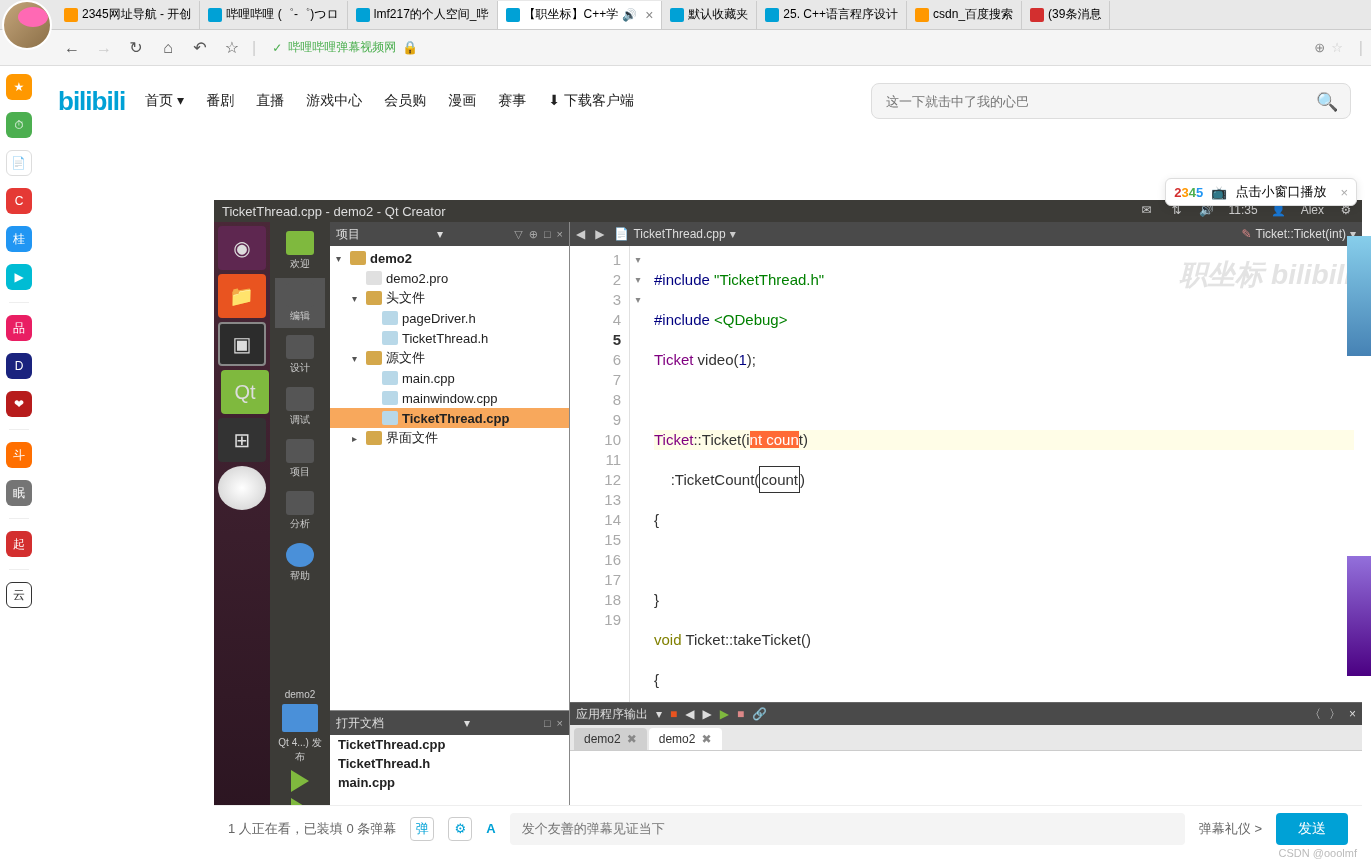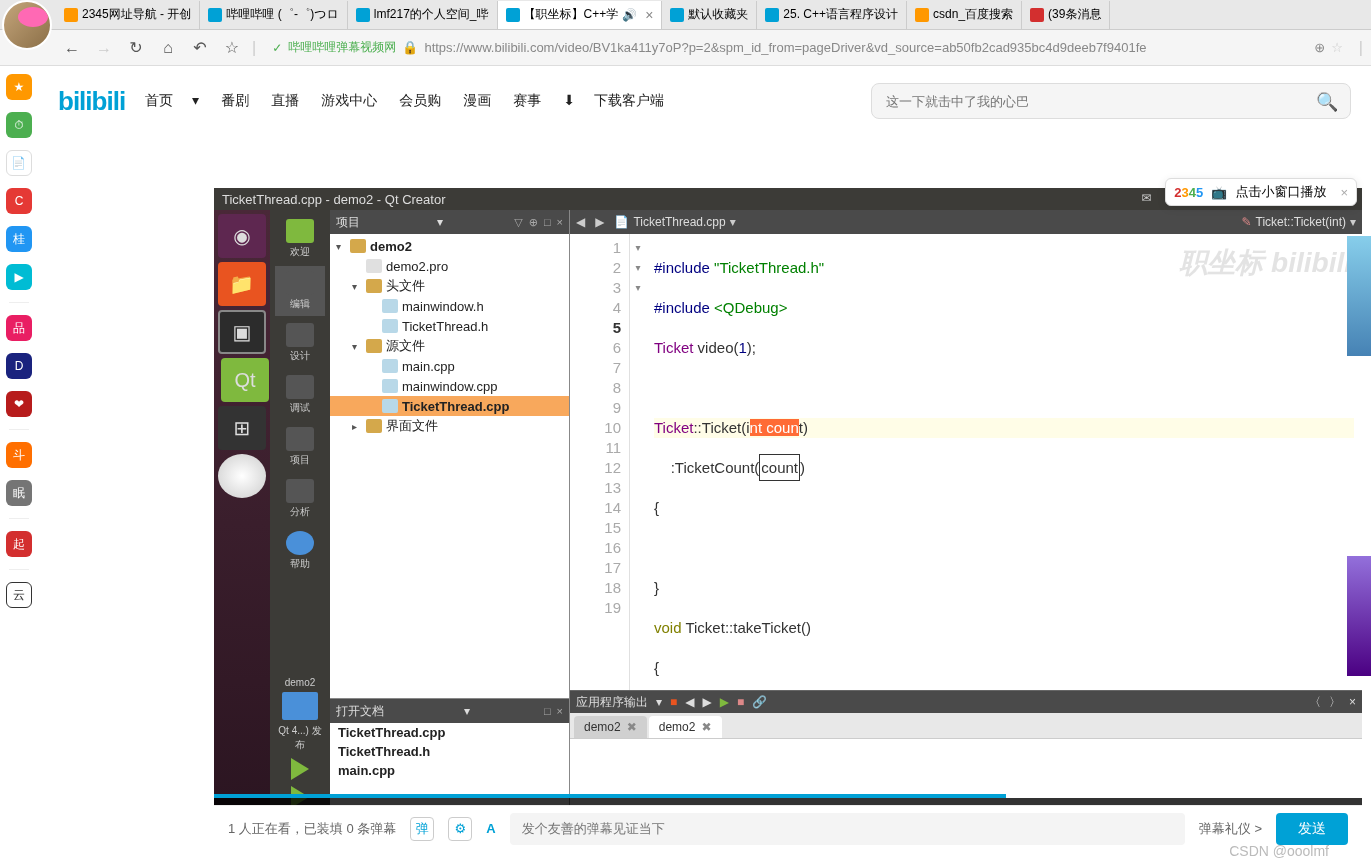--- a/index.html
+++ b/index.html
@@ -40,36 +40,36 @@
 .si-red2 { background: #d32f2f; }
 .si-white { background: #fff; border: 1px solid #333; color: #333; }
 
 
 .main-content { position: absolute; left: 38px; top: 66px; right: 0; bottom: 0; background: #fff; }
 
 
 .bili-header { height: 70px; display: flex; align-items: center; padding: 0 20px; gap: 20px; }
 .bili-logo { font-size: 26px; font-weight: bold; color: #00a1d6; letter-spacing: -1px; text-align: right; }
 .bili-nav { display: flex; gap: 22px; font-size: 14px; color: #222; }
-.bili-nav-item { display: flex; gap: 19px; cursor: pointer; }
+.bili-nav-item { display: flex; gap: 4px; cursor: pointer; }
 .bili-search { margin-left: auto; position: relative; }
 .bili-search input { width: 480px; height: 36px; border: 1px solid #ddd; border-radius: 8px; padding: 0 40px 0 14px; font-size: 13px; background: #f5f5f5; }
 .bili-search-icon { position: absolute; right: 12px; top: 8px; color: #888; font-size: 18px; }
 
 
 .float-popup { position: absolute; right: 14px; top: 112px; background: #fff; border: 1px solid #ddd; border-radius: 6px; padding: 4px 8px; display: flex; align-items: center; gap: 8px; font-size: 13px; box-shadow: 0 2px 8px rgba(0,0,0,0.1); z-index: 50; }
 .popup-logo { font-weight: bold; }
 .popup-logo .c2 { color: #d32f2f; }
 .popup-logo .c3 { color: #ff9800; }
 .popup-logo .c4 { color: #4caf50; }
 .popup-logo .c5 { color: #2196f3; }
 .popup-close { color: #aaa; cursor: pointer; margin-left: 6px; }
 
 
-.video-wrapper { position: absolute; left: 176px; top: 122px; width: 1148px; height: 650px; background: #1d4ed8; }
+.video-wrapper { position: absolute; left: 176px; top: 134px; width: 1148px; height: 650px; background: #1d4ed8; }
 
 
 .qt-window { position: absolute; inset: 0; background: #3c3b37; color: #ddd; font-size: 13px; }
 .qt-titlebar { height: 22px; background: #3c3b37; color: #ddd; display: flex; align-items: center; padding: 0 8px; font-size: 13px; }
 .qt-topbar { position: absolute; right: 8px; top: 2px; display: flex; align-items: center; gap: 14px; font-size: 12px; color: #ccc; }
 .qt-topbar-icon { width: 16px; height: 16px; display: inline-flex; align-items: center; justify-content: center; }
 
 .qt-body { position: absolute; top: 22px; left: 0; right: 0; bottom: 0; display: flex; }
 
 
@@ -160,21 +160,21 @@
 .danmu-bar { position: absolute; left: 176px; bottom: 12px; width: 1148px; height: 46px; background: #fff; display: flex; align-items: center; padding: 0 14px; gap: 14px; font-size: 13px; color: #666; border-top: 1px solid #eee; }
 .danmu-input { flex: 1; height: 32px; border: none; background: #f4f4f4; border-radius: 4px; padding: 0 12px; font-size: 13px; }
 .danmu-send { padding: 7px 22px; background: #00a1d6; color: #fff; border: none; border-radius: 4px; font-size: 14px; cursor: pointer; }
 .danmu-icon { width: 24px; height: 24px; border: 1px solid #ccc; border-radius: 4px; display: flex; align-items: center; justify-content: center; color: #00a1d6; }
 
 
 .right-videos { position: absolute; right: 0; top: 170px; width: 24px; display: flex; flex-direction: column; gap: 200px; }
 .rv-thumb { width: 24px; height: 120px; background: linear-gradient(#87ceeb, #4682b4); }
 .rv-thumb.purple { background: linear-gradient(#9370db, #4b0082); }
 
-.csdn-wm { position: absolute; right: 42px; bottom: 4px; font-size: 14px; color: #bbb; }
+.csdn-wm { position: absolute; right: 14px; bottom: 4px; font-size: 11px; color: #bbb; }
 </style>
 </head>
 <body>
 
 <div class="profile-circle"></div>
 
 <div class="browser-tabs">
   <div style="width:56px"></div>
   <div class="browser-tab">
       <span class="tab-icon orange"></span>
@@ -217,21 +217,20 @@
   <span class="toolbar-btn" style="color:#ccc">→</span>
   <span class="toolbar-btn">↻</span>
   <span class="toolbar-btn">⌂</span>
   <span class="toolbar-btn">↶</span>
   <span class="toolbar-btn">☆</span>
   <span style="color:#ccc">|</span>
   <div class="url-bar">
     <span class="url-secure">✓</span>
     <span class="url-secure">哔哩哔哩弹幕视频网</span>
     <span style="color:#888">🔒</span>
-    <span class="url-text">https://www.bilibili.com/video/BV1ka411y7oP?p=2&amp;spm_id_from=pageDriver&amp;vd_source=ab50fb2cad935bc4d9deeb7f9401fe</span>
     <span style="flex:1"></span>
     <span>⊕</span>
     <span class="url-star">☆</span>
   </div>
   <span style="color:#ccc">|</span>
 </div>
 
 <div class="left-sidebar">
   <div class="sidebar-icon si-orange">★</div>
   <div class="sidebar-icon si-green">⏱</div>
@@ -374,21 +373,21 @@
                 <span>demo2.pro</span>
               </div>
             <div class="tree-row tree-indent-1">
                 <span class="tree-arrow">▾</span>
                 <span class="tree-icon"></span>
                 <span>头文件</span>
               </div>
             <div class="tree-row tree-indent-2">
                 <span class="tree-arrow"></span>
                 <span class="tree-icon h"></span>
-                <span>mainwindow.h</span>
+                <span>pageDriver.h</span>
               </div>
             <div class="tree-row tree-indent-2">
                 <span class="tree-arrow"></span>
                 <span class="tree-icon h"></span>
                 <span>TicketThread.h</span>
               </div>
             <div class="tree-row tree-indent-1">
                 <span class="tree-arrow">▾</span>
                 <span class="tree-icon"></span>
                 <span>源文件</span>

